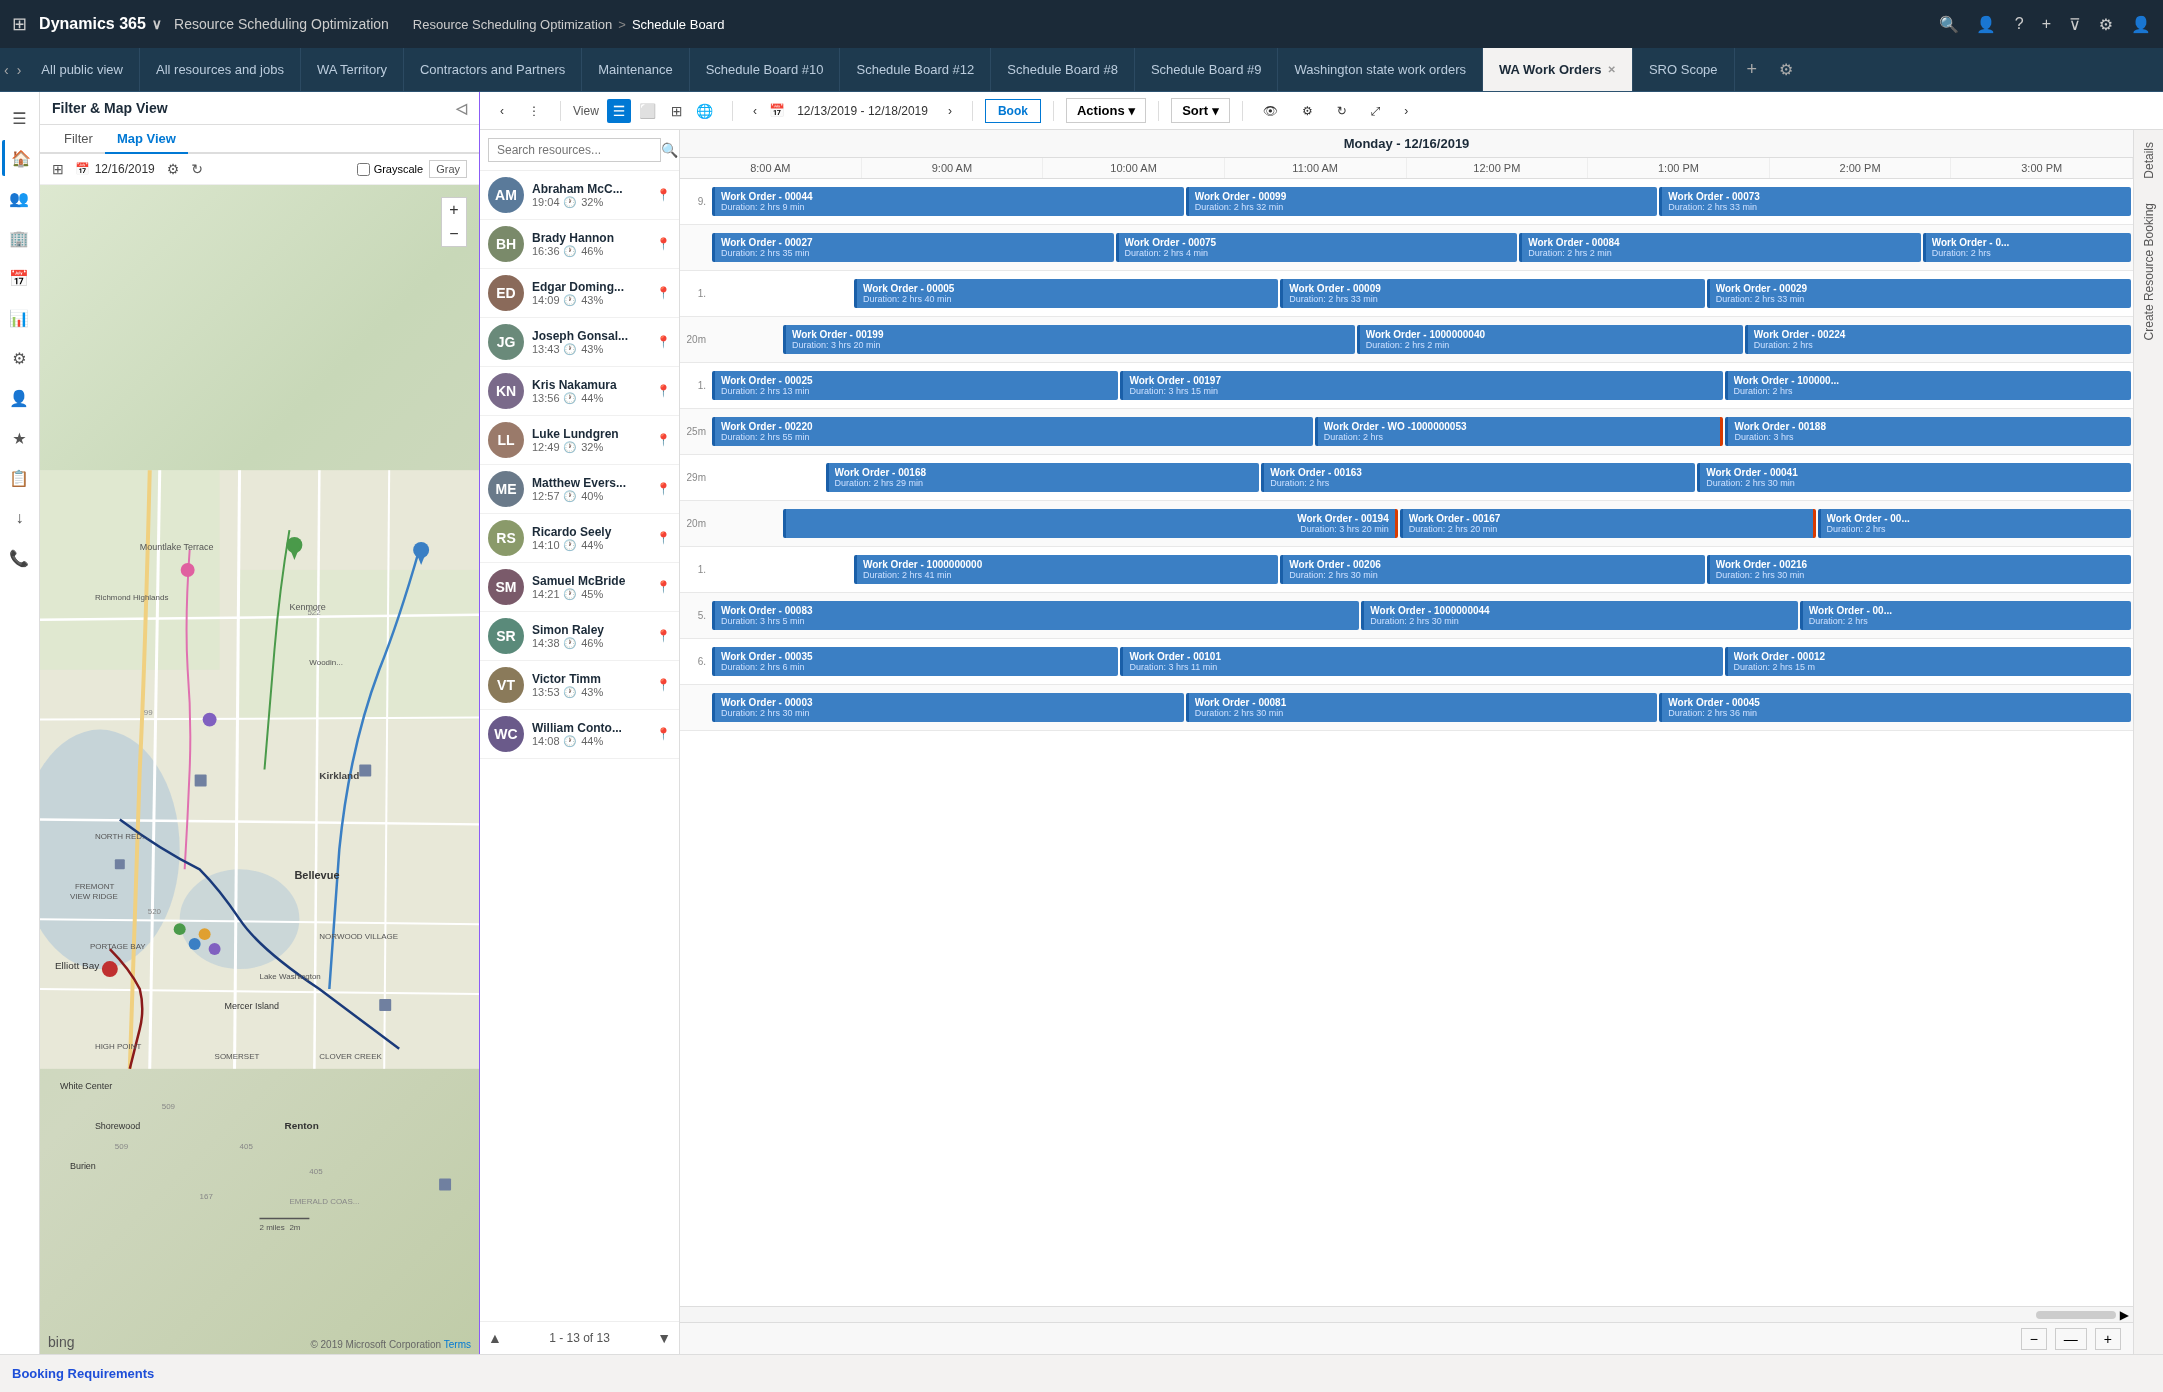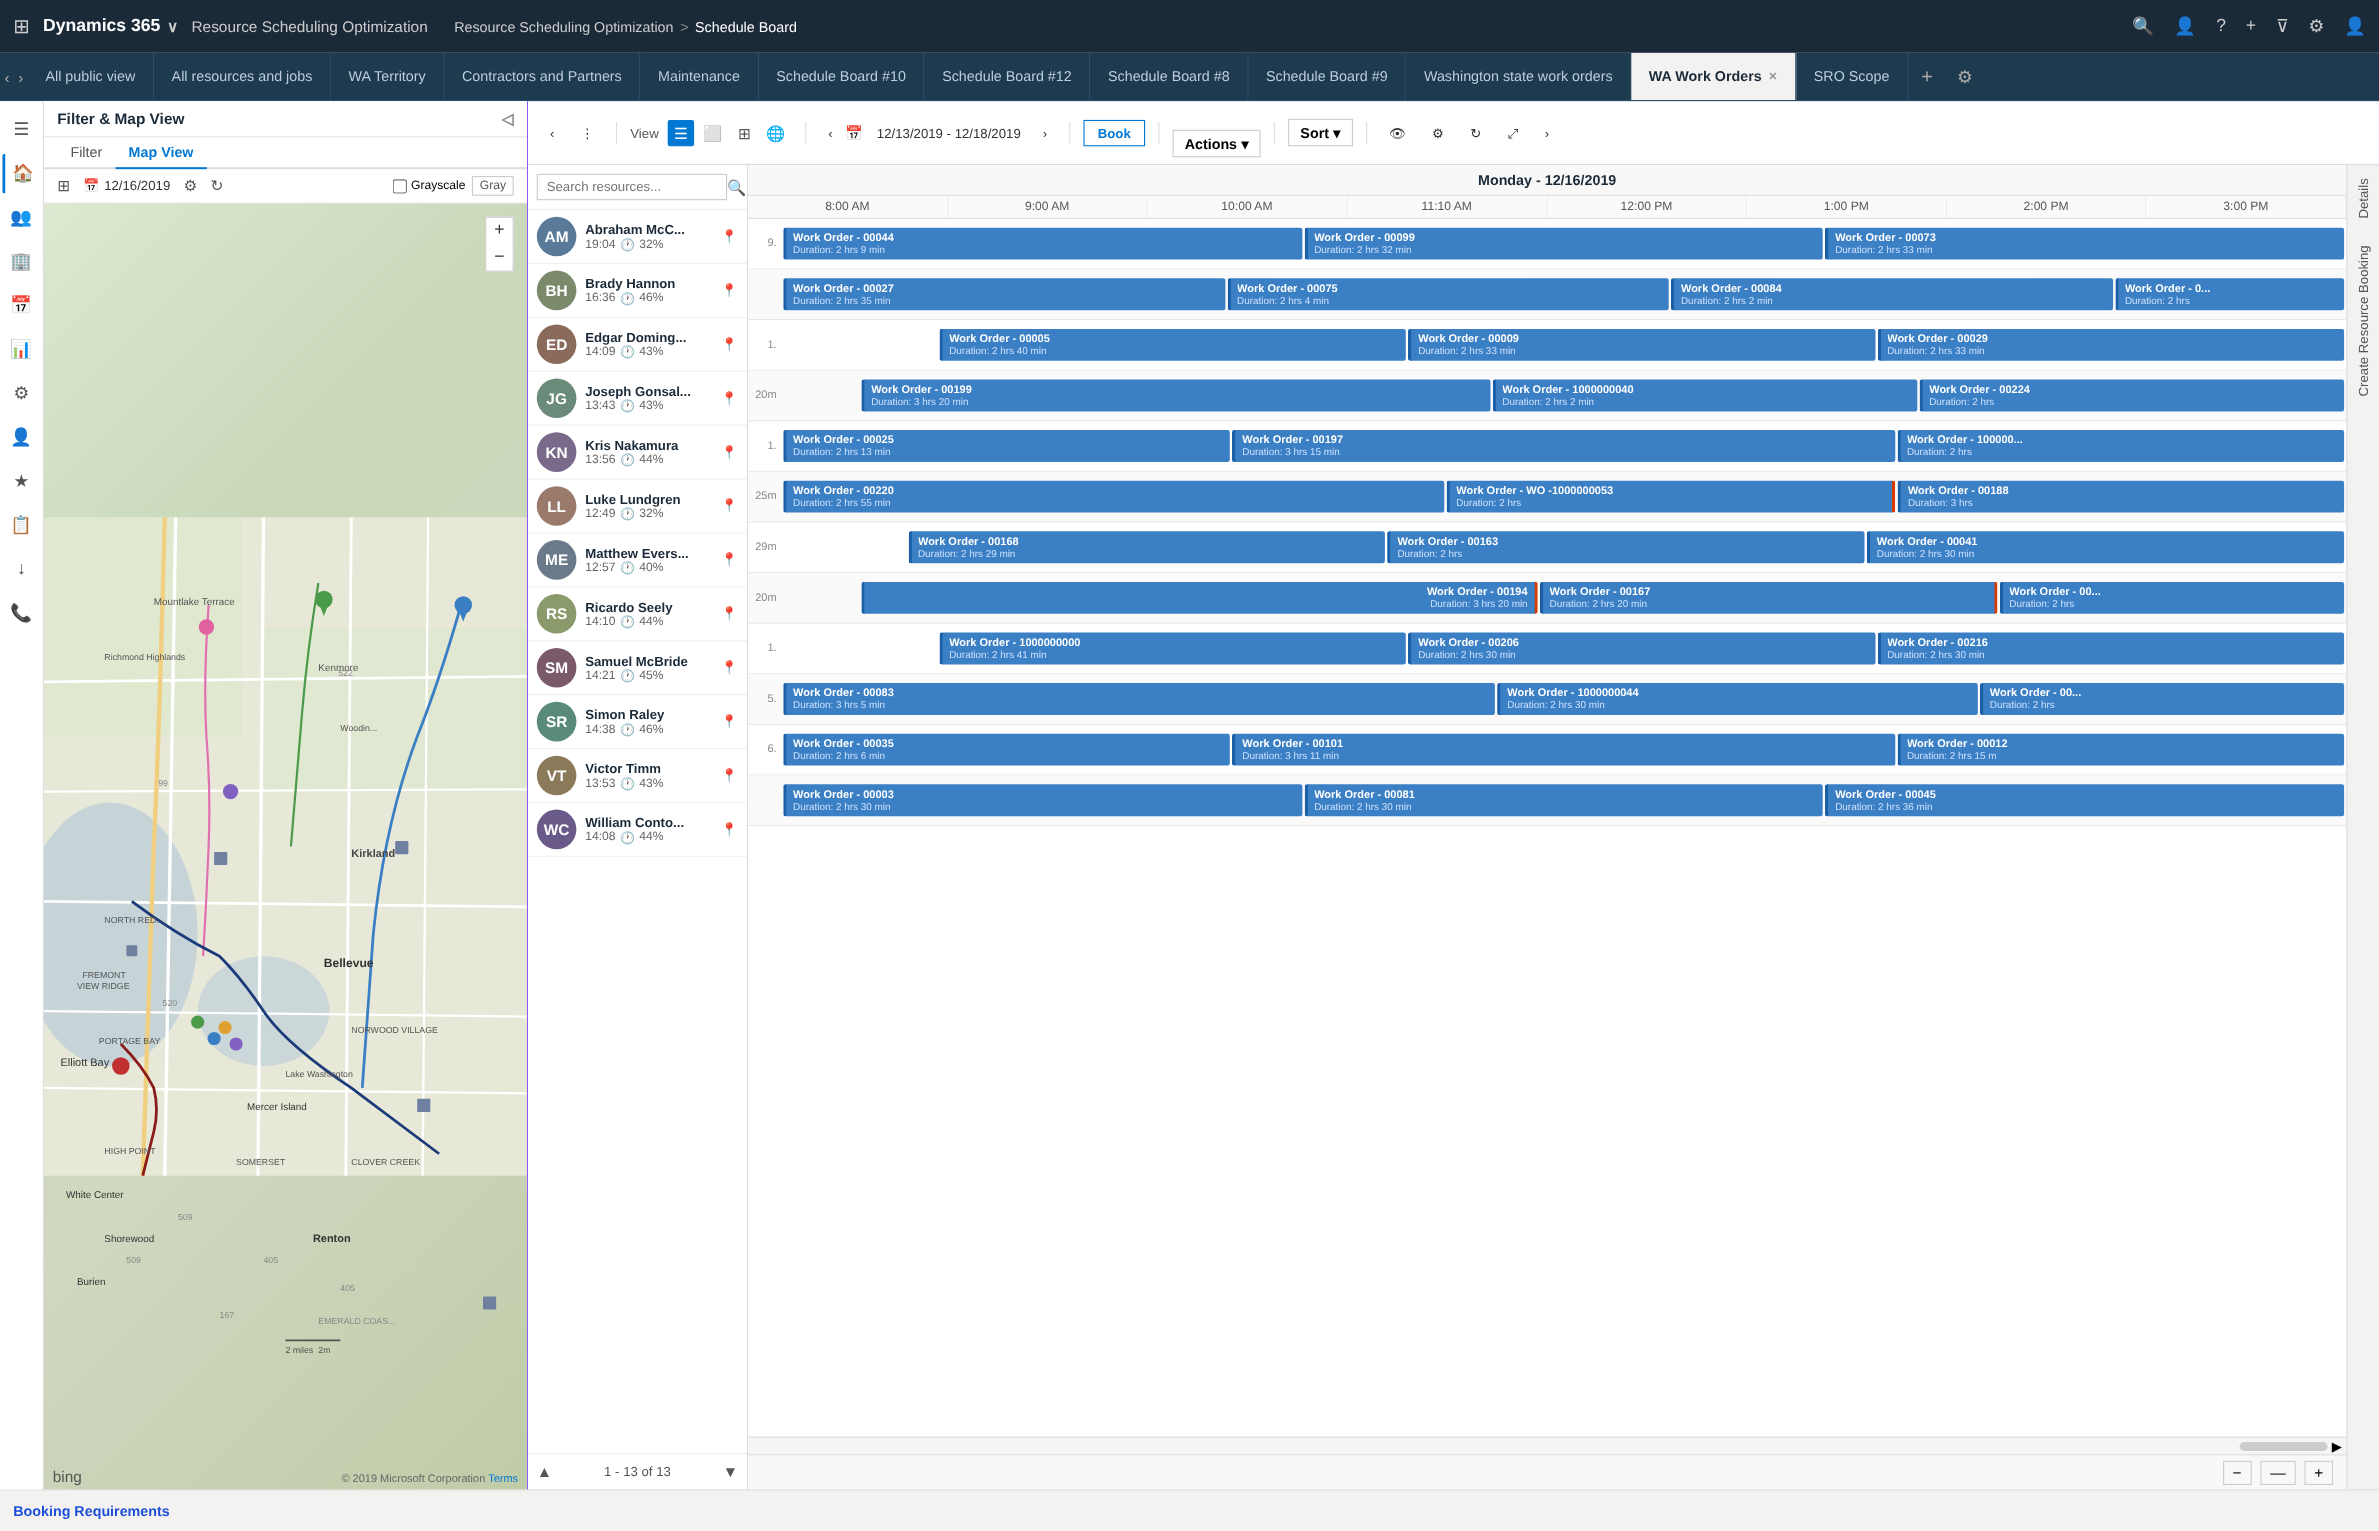--- a/index.html
+++ b/index.html
@@ -250,21 +250,20 @@
     .actions-btn {
       background: white;
       border: 1px solid #ccc;
       padding: 4px 10px;
       font-size: 13px;
       cursor: pointer;
       display: flex;
       align-items: center;
       gap: 4px;
       font-weight: 600;
-      margin-top: 20px;
     }
     .sort-btn {
       background: white;
       border: 1px solid #ccc;
       padding: 4px 10px;
       font-size: 13px;
       cursor: pointer;
       display: flex;
       align-items: center;
       gap: 4px;
@@ -832,21 +831,21 @@
           <span style="cursor:pointer; font-size:14px;">▼</span>
         </div>
       </div>
 
       <div class="schedule-board">
         <div class="schedule-date-header">Monday - 12/16/2019</div>
         <div class="schedule-time-header">
           <div class="time-slot-header">8:00 AM</div>
           <div class="time-slot-header">9:00 AM</div>
           <div class="time-slot-header">10:00 AM</div>
-          <div class="time-slot-header">11:10 AM</div>
+          <div class="time-slot-header">11:00 AM</div>
           <div class="time-slot-header">12:00 PM</div>
           <div class="time-slot-header">1:00 PM</div>
           <div class="time-slot-header">2:00 PM</div>
           <div class="time-slot-header">3:00 PM</div>
         </div>
         <div class="schedule-rows">
 
           <div class="schedule-row">
             <div style="width:30px; flex-shrink:0; display:flex; align-items:center; justify-content:flex-end; padding-right:4px; font-size:10px; color:#888;">
                 <span>9.</span>

